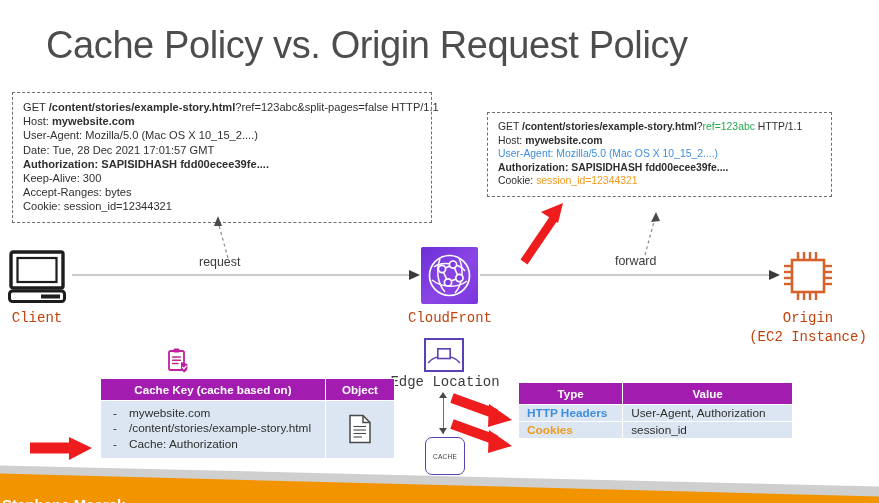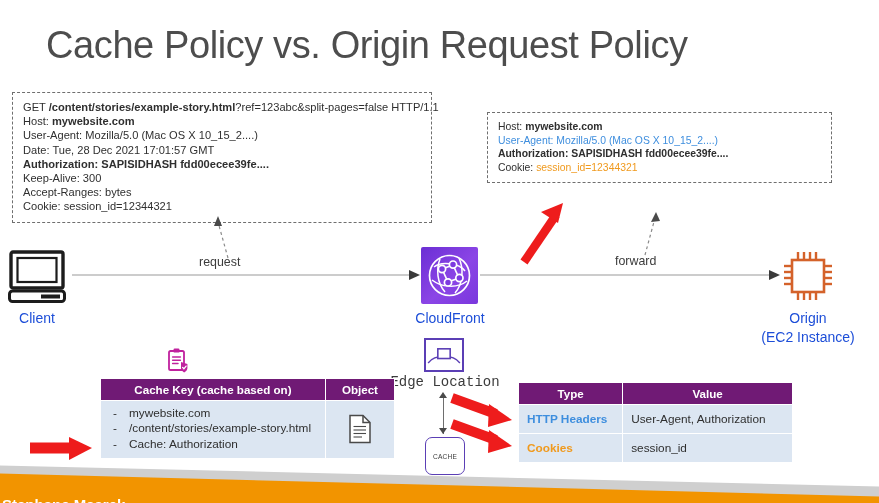--- a/index.html
+++ b/index.html
@@ -33,21 +33,21 @@
   #http-box-left{left:12px;top:92px;width:420px;}
   #http-box-right{left:487px;top:112px;width:345px;font-size:10.4px;line-height:13.6px;}
   .http-line{display:block;}
   .b{font-weight:bold;}
   .g{color:#2aa84f;}
   .bl{color:#3e8ede;}
   .or{color:#f09a1e;}
   .flow-label{position:absolute;font-size:12.4px;color:#3b3b3b;}
 
   
-  .node-label{position:absolute;font-size:14px;color:#1d4ed8;text-align:center;}
+  .node-label{position:absolute;font-size:14px;color:#c2410c;text-align:center;font-family:Liberation Mono, monospace;}
 
   
   #client-icon{position:absolute;left:8px;top:250px;width:62px;height:55px;}
 
   
   #cloudfront-icon{
     position:absolute;left:421px;top:247px;width:57px;height:57px;
     background:linear-gradient(135deg,#6b2fd4 0%,#8b45e6 55%,#7a37dd 100%);
     border-radius:2px;
   }
@@ -77,42 +77,42 @@
 
   
   .policy-heading{position:absolute;display:flex;align-items:center;gap:7px;
                   font-size:16.5px;color:#3b3b3b;white-space:nowrap;}
   #cache-policy-heading{left:130px;top:348px;flex-direction:column;}
   #orp-heading{left:496px;top:348px;}
 
   
   table{border-collapse:collapse;position:absolute;font-size:11.6px;}
   th{
-    background:#701a75;color:#ffffff;font-weight:bold;
+    background:#a21caf;color:#ffffff;font-weight:bold;
     text-align:center;padding:4px 6px;border:1px solid #ffffff;
     font-size:11.6px;
   }
   td{
     background:#dce6f2;color:#2f2f2f;padding:3px 7px;
     border:1px solid #ffffff;vertical-align:middle;
   }
 
   #cache-table{left:100px;top:378px;width:295px;}
   #cache-table th:nth-child(1){width:232px;}
   #cache-table th:nth-child(2){width:63px;}
   #cache-key-cell{padding:5px 6px 6px 6px;line-height:15.4px;font-size:11.8px;}
   #cache-key-cell ul{margin:0;padding:0;list-style:none;}
   #cache-key-cell li{position:relative;padding-left:22px;}
   #cache-key-cell li:before{content:"-";position:absolute;left:6px;top:0;}
   #object-cell{text-align:center;}
 
   #orp-table{left:518px;top:382px;width:275px;}
   #orp-table th:nth-child(1){width:100px;}
   #orp-table th:nth-child(2){width:175px;}
-  #orp-table td{font-size:11.8px;padding:7px 8px;}
+  #orp-table td{font-size:11.8px;padding:1px 8px;}
   .type-cell{font-weight:bold;}
   .t-blue{color:#3e8ede;}
   .t-orange{color:#f09a1e;}
   .t-green{color:#2aa84f;}
 
   
   #bottom-banner{
     position:absolute;left:-20px;bottom:-6px;width:920px;height:52px;
     overflow:hidden;
   }
@@ -133,20 +133,21 @@
       <span class="http-line"><span>Host: </span><span class="b">mywebsite.com</span></span>
       <span class="http-line"><span>User-Agent: Mozilla/5.0 (Mac OS X 10_15_2....)</span></span>
       <span class="http-line"><span>Date: Tue, 28 Dec 2021 17:01:57 GMT</span></span>
       <span class="http-line"><span class="b">Authorization: SAPISIDHASH fdd00ecee39fe....</span></span>
       <span class="http-line"><span>Keep-Alive: 300</span></span>
       <span class="http-line"><span>Accept-Ranges: bytes</span></span>
       <span class="http-line"><span>Cookie: session_id=12344321</span></span>
     </div>
 
   <div class="http-box" id="http-box-right">
+      <span class="http-line"><span>GET </span><span class="b">/content/stories/example-story.html</span><span>?</span><span class="g">ref=123abc</span><span> HTTP/1.1</span></span>
       <span class="http-line"><span>Host: </span><span class="b">mywebsite.com</span></span>
       <span class="http-line"><span class="bl">User-Agent: Mozilla/5.0 (Mac OS X 10_15_2....)</span></span>
       <span class="http-line"><span class="b">Authorization: SAPISIDHASH fdd00ecee39fe....</span></span>
       <span class="http-line"><span>Cookie: </span><span class="or">session_id=12344321</span></span>
     </div>
 
   <svg style="position:absolute;left:0;top:0;width:879px;height:503px;pointer-events:none;">
     <line x1="228" y1="258" x2="218" y2="222" stroke="#8a8a8a" stroke-width="1.2" stroke-dasharray="3,3"></line>
     <polygon points="218,216 214,226 222,226" fill="#4a4a4a"></polygon>
     <line x1="645" y1="255" x2="655" y2="218" stroke="#8a8a8a" stroke-width="1.2" stroke-dasharray="3,3"></line>

